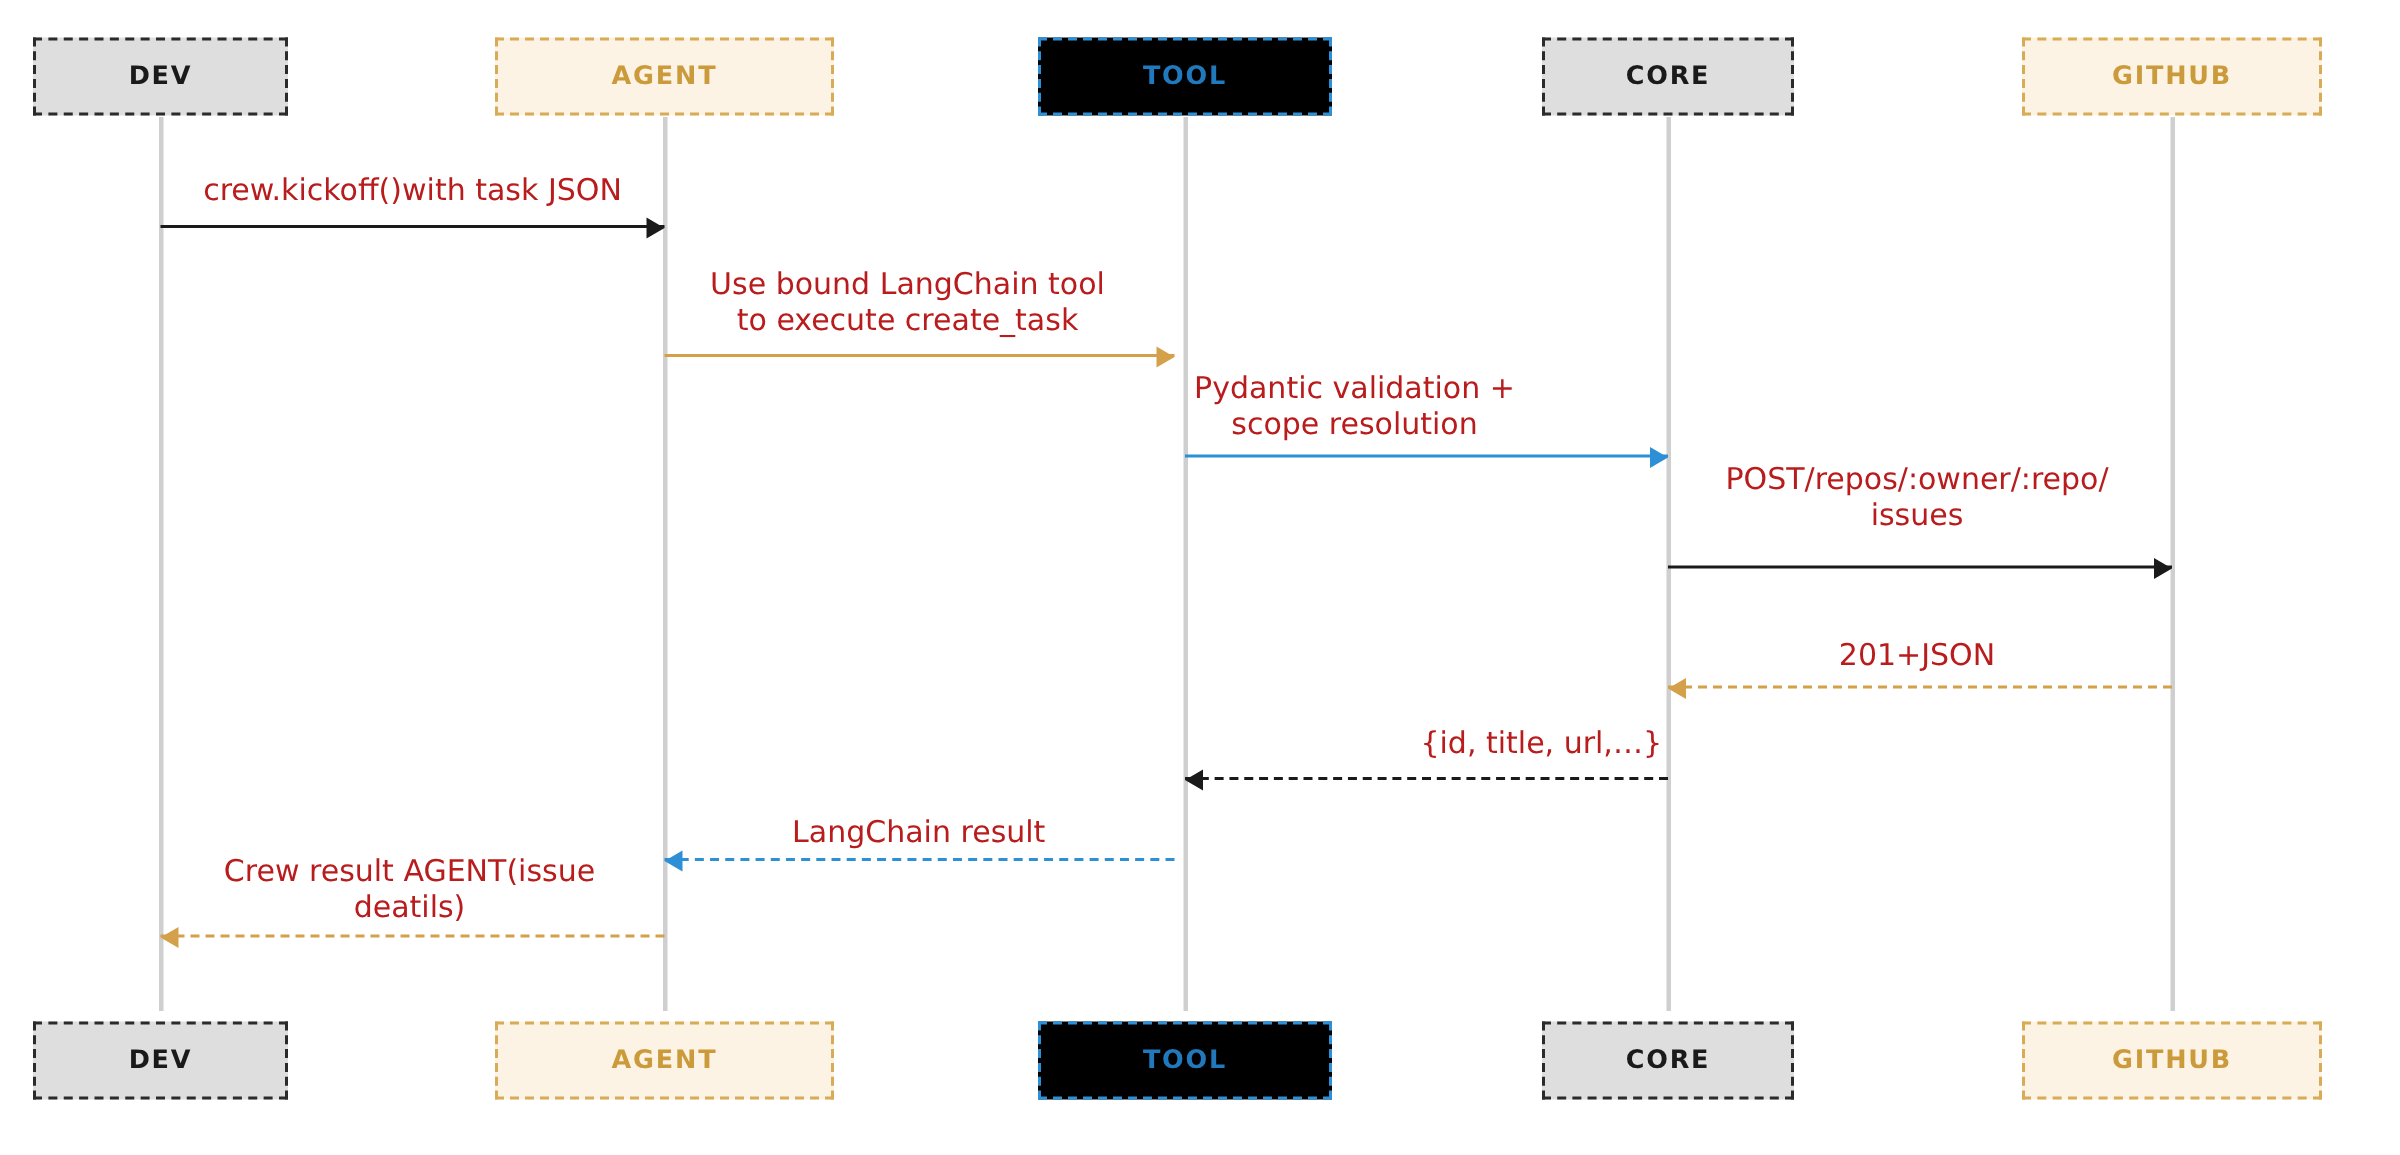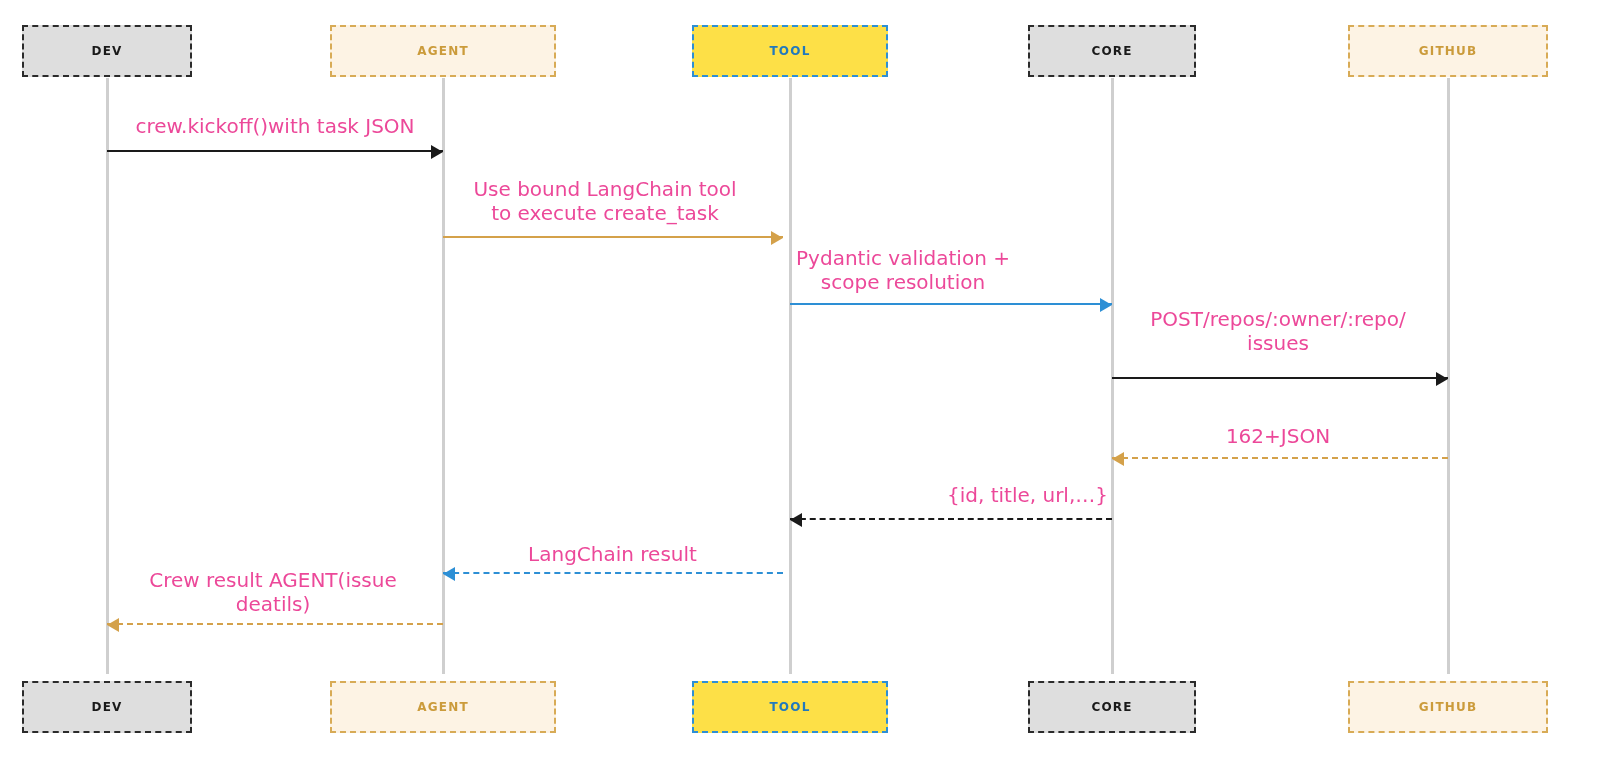--- a/index.html
+++ b/index.html
@@ -27,31 +27,31 @@
   .actor-box {
     position: absolute;
     box-sizing: border-box;
     height: 52px;
     border-style: dashed;
     border-width: 2px;
     display: flex;
     align-items: center;
     justify-content: center;
     letter-spacing: 1.2px;
-    font-size: 12px;
+    font-size: 17px;
     font-weight: 700;
     font-family: "DejaVu Sans", sans-serif;
   }
   .actor-box.gray {
     background: #dedede;
     border-color: #2b2b2b;
     color: #1a1a1a;
   }
   .actor-box.blue {
-    background: #fde047;
+    background: #000000;
     border-color: #2d8fd5;
     color: #2179bd;
     align-items: center;
   }
   .actor-box.orange {
     background: #fdf3e4;
     border-color: #d8ab56;
     color: #cb9b3b;
   }
   .msg-line {
@@ -66,21 +66,21 @@
     width: 0;
     height: 0;
     border-top: 7px solid transparent;
     border-bottom: 7px solid transparent;
   }
   .arrow-head.right { border-left-width: 12px; border-left-style: solid; }
   .arrow-head.left  { border-right-width: 12px; border-right-style: solid; }
   .msg-label {
     position: absolute;
     text-align: center;
-    color: #ec4899;
+    color: #b91c1c;
     font-size: 20px;
     line-height: 1.22;
     font-family: "DejaVu Sans", sans-serif;
     white-space: pre-line;
   }
 </style>
 </head>
 <body>
 
 <div id="canvas">
@@ -136,21 +136,21 @@
       <div class="msg-line solid" style="left: 790px; width: 322px; top: 303px; border-top-color: rgb(45, 143, 213);"></div>
       <div class="arrow-head right" style="top: 297.5px; left: 1100px; border-left-color: rgb(45, 143, 213);"></div>
       <div class="msg-label" style="left: 742px; top: 246px; width: 322px;">Pydantic validation +
 scope resolution</div>
       <div class="msg-line solid" style="left: 1112px; width: 336px; top: 377px; border-top-color: rgb(26, 26, 26);"></div>
       <div class="arrow-head right" style="top: 371.5px; left: 1436px; border-left-color: rgb(26, 26, 26);"></div>
       <div class="msg-label" style="left: 1108px; top: 307px; width: 340px;">POST/repos/:owner/:repo/
 issues</div>
       <div class="msg-line dashed" style="left: 1112px; width: 336px; top: 457px; border-top-color: rgb(212, 161, 74);"></div>
       <div class="arrow-head left" style="top: 451.5px; left: 1112px; border-right-color: rgb(212, 161, 74);"></div>
-      <div class="msg-label" style="left: 1108px; top: 424px; width: 340px;">162+JSON</div>
+      <div class="msg-label" style="left: 1108px; top: 424px; width: 340px;">201+JSON</div>
       <div class="msg-line dashed" style="left: 790px; width: 322px; top: 518px; border-top-color: rgb(26, 26, 26);"></div>
       <div class="arrow-head left" style="top: 512.5px; left: 790px; border-right-color: rgb(26, 26, 26);"></div>
       <div class="msg-label" style="left: 786px; top: 483px; width: 322px; text-align: right;">{id, title, url,…}</div>
       <div class="msg-line dashed" style="left: 443px; width: 340px; top: 572px; border-top-color: rgb(45, 143, 213);"></div>
       <div class="arrow-head left" style="top: 566.5px; left: 443px; border-right-color: rgb(45, 143, 213);"></div>
       <div class="msg-label" style="left: 440px; top: 542px; width: 345px;">LangChain result</div>
       <div class="msg-line dashed" style="left: 107px; width: 336px; top: 623px; border-top-color: rgb(212, 161, 74);"></div>
       <div class="arrow-head left" style="top: 617.5px; left: 107px; border-right-color: rgb(212, 161, 74);"></div>
       <div class="msg-label" style="left: 103px; top: 568px; width: 340px;">Crew result AGENT(issue
 deatils)</div>

